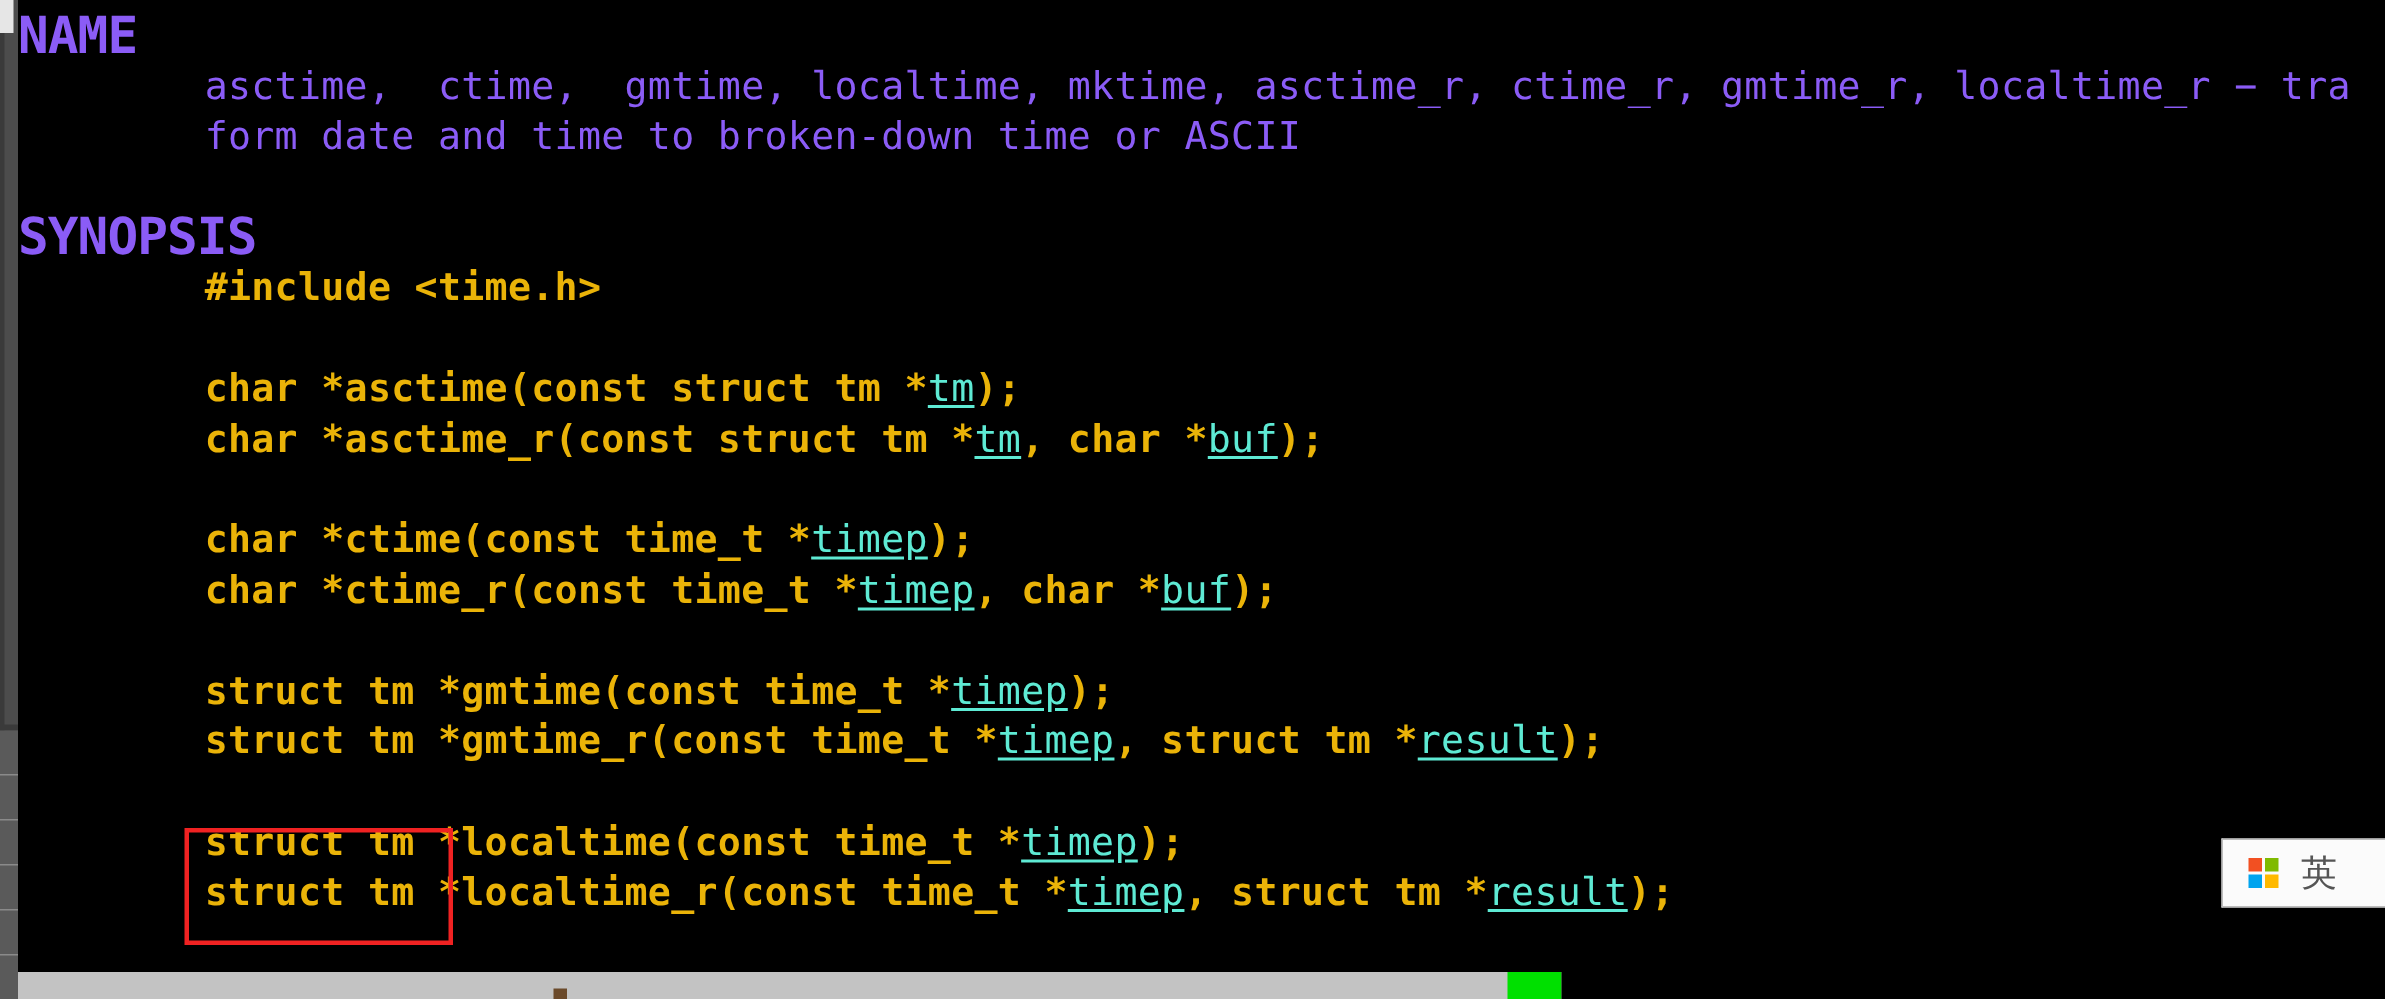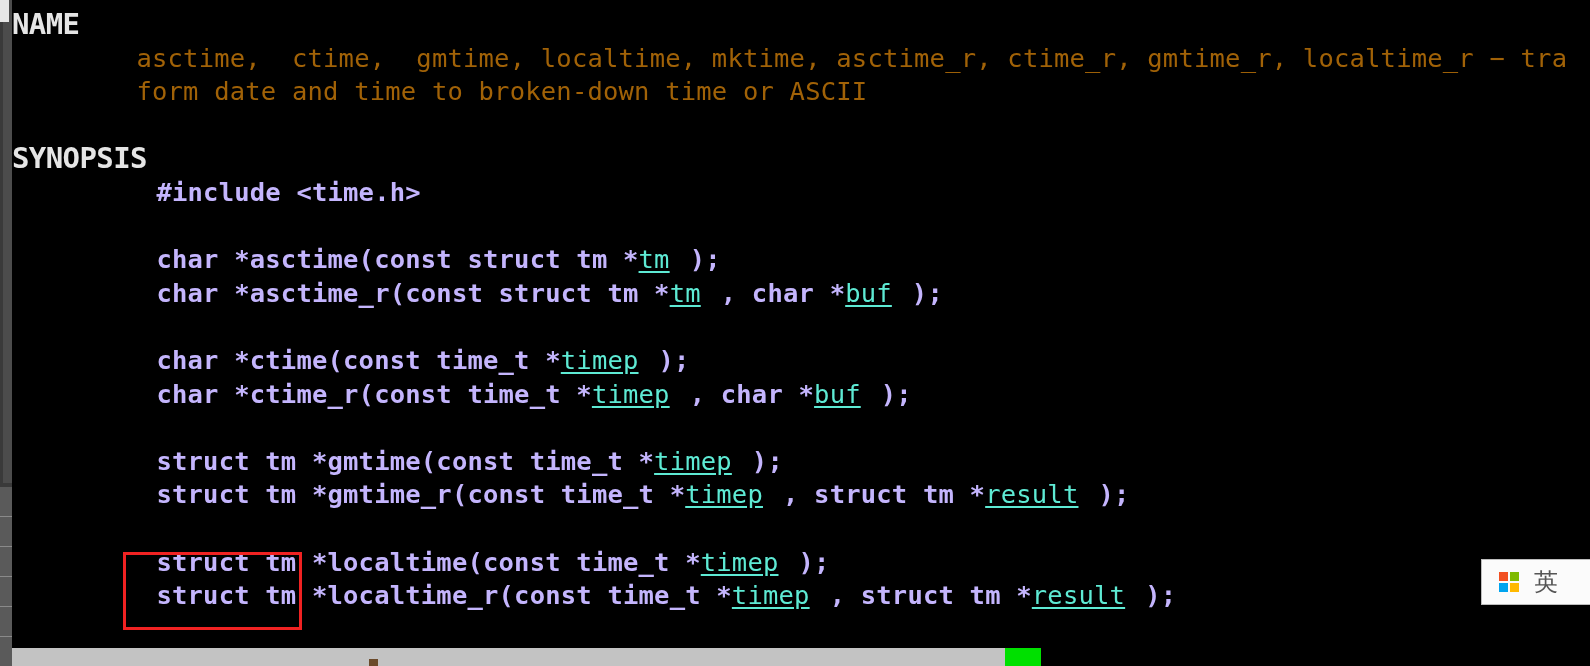--- a/index.html
+++ b/index.html
@@ -24,23 +24,23 @@
     background:#000;overflow:hidden;
   }
   .man{
     position:absolute;left:0;top:8px;
     font-size:25.5px;line-height:33.6px;
     letter-spacing:0.2px;
     white-space:pre;
     color:#d8d8d8;
   }
   .man .line{height:33.6px;white-space:pre;}
-  .hdr{color:#e5e5e5;font-weight:bold;font-size:29px;letter-spacing:-0.6px;}
-  .bold{color:#c4b5fd;font-weight:bold;padding-left:20px;}
-  .plain{color:#a16207;margin-top:48px;}
+  .hdr{color:#8b5cf6;font-weight:bold;font-size:34px;letter-spacing:-0.6px;}
+  .bold{color:#eab308;font-weight:bold;}
+  .plain{color:#8b5cf6;margin-top:48px;}
   .ul{color:#5eead4;text-decoration:underline;text-underline-offset:3px;}
   .blank{height:33.6px;}
 
   
   .redbox{
     position:absolute;left:123px;top:552px;width:179px;height:78px;
     border:3px solid #f02222;box-sizing:border-box;pointer-events:none;
   }
 
   

